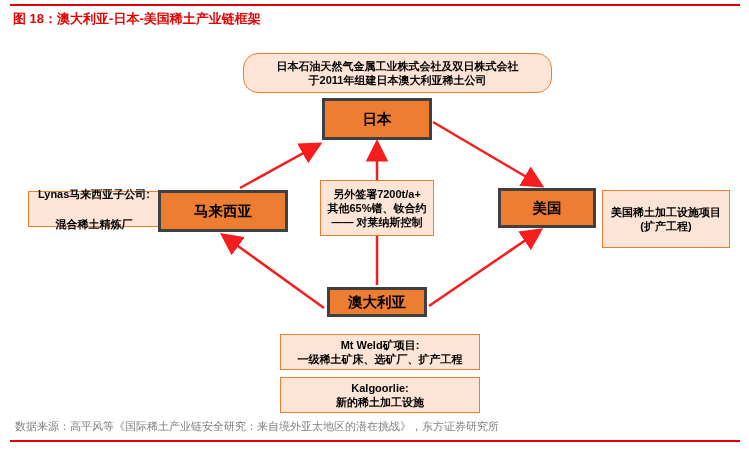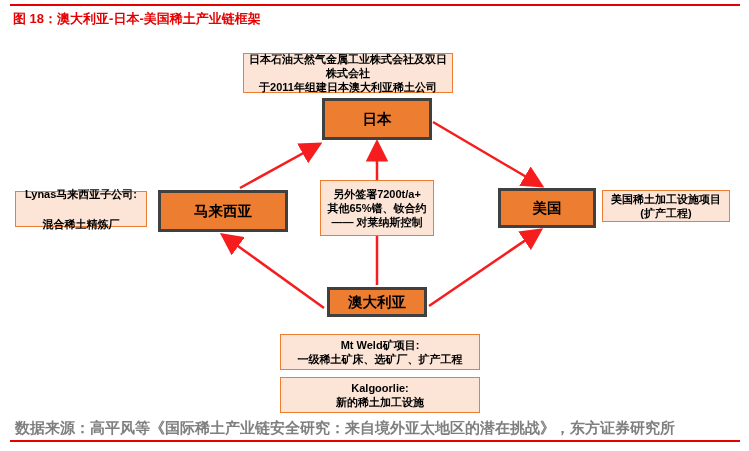--- a/index.html
+++ b/index.html
@@ -3,40 +3,40 @@
 <meta charset="utf-8">
 <style>
   html,body{margin:0;padding:0;background:#fff;}
   .page{position:relative;width:749px;height:451px;background:#fff;
         font-family:"Liberation Sans", sans-serif;overflow:hidden;}
   .rule{position:absolute;left:10px;width:730px;height:2px;background:var(--accent-red,#e60000);}
   .rule.top{top:4px;}
   .rule.bottom{top:440px;}
   .fig-title{position:absolute;left:13px;top:10px;font-size:13px;font-weight:bold;
              color:var(--accent-red,#e60000);white-space:nowrap;}
-  .source{position:absolute;left:15px;top:419px;font-size:15px;font-weight:bold;
+  .source{position:absolute;left:15px;top:419px;font-size:11px;font-weight:normal;
           color:var(--source-gray,#7f7f7f);white-space:nowrap;}
   .diagram{position:absolute;left:12px;top:45px;width:725px;height:370px;background:#fff;}
   .arrows{position:absolute;left:0;top:0;width:725px;height:370px;}
   line.arrow{stroke:var(--arrow-red,#f51d1d);stroke-width:2.5;}
   #ah path{fill:var(--arrow-red,#f51d1d);}
   .node{position:absolute;background:var(--node-orange,#ed7d31);border:3px solid #404040;
         color:#000;font-weight:bold;font-size:14.5px;display:flex;align-items:center;
         justify-content:center;box-sizing:border-box;}
   .note{position:absolute;background:var(--note-bg,#fce4d6);border:1.5px solid var(--note-border,#ed7d31);
         color:#000;font-weight:bold;font-size:11px;line-height:1.3;text-align:center;
         display:flex;flex-direction:column;align-items:center;justify-content:center;box-sizing:border-box;}
   #node-japan{left:310px;top:53px;width:110px;height:42px;}
   #node-malaysia{left:146px;top:145px;width:130px;height:42px;}
   #node-us{left:486px;top:143px;width:98px;height:40px;}
   #node-australia{left:315px;top:242px;width:100px;height:30px;}
-  #note-top{left:231px;top:8px;width:210px;height:40px;}
-  #note-left{left:3px;top:146px;width:132px;height:36px;gap:16px;}
+  #note-top{left:231px;top:8px;width:309px;height:40px;border-radius:15px;}
+  #note-left{left:16px;top:146px;width:132px;height:36px;gap:16px;}
   #note-center{left:308px;top:135px;width:114px;height:56px;}
-  #note-right{left:590px;top:145px;width:128px;height:32px;}
+  #note-right{left:590px;top:145px;width:128px;height:58px;}
   #note-mtweld{left:268px;top:289px;width:200px;height:36px;}
   #note-kalgoorlie{left:268px;top:332px;width:200px;height:36px;}
 </style>
 </head>
 <body>
 
 <div class="page">
 
   <div class="rule top"></div>
 

